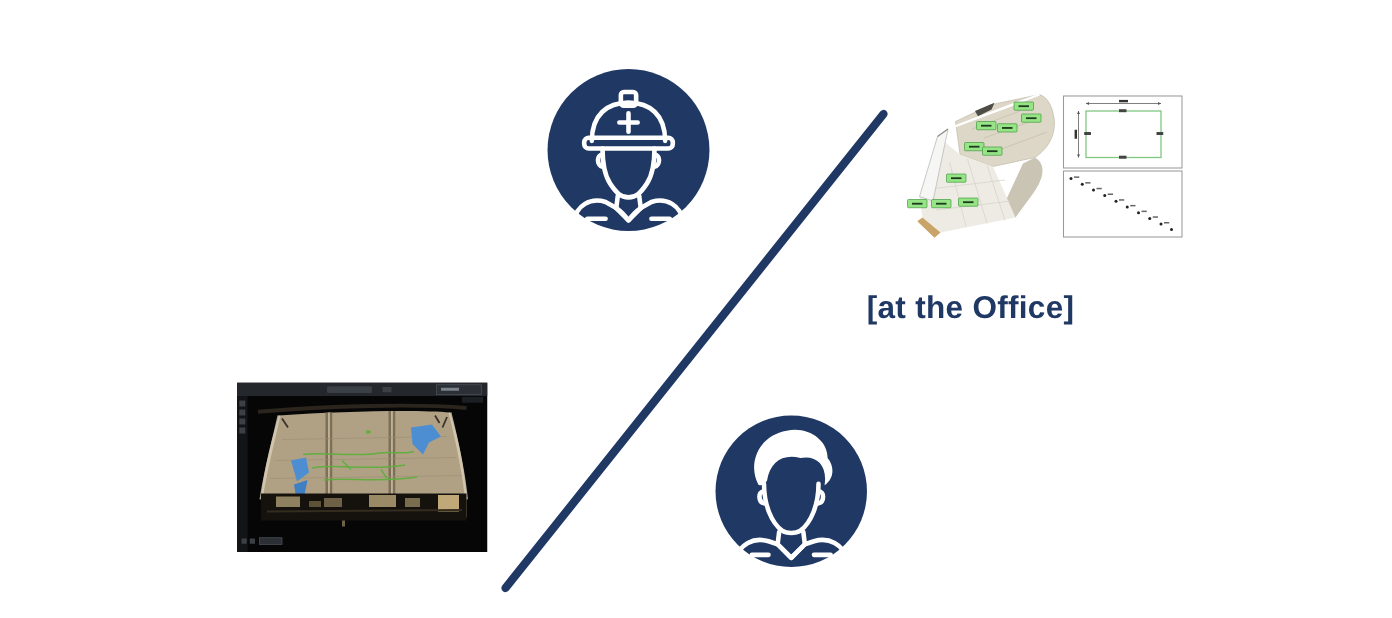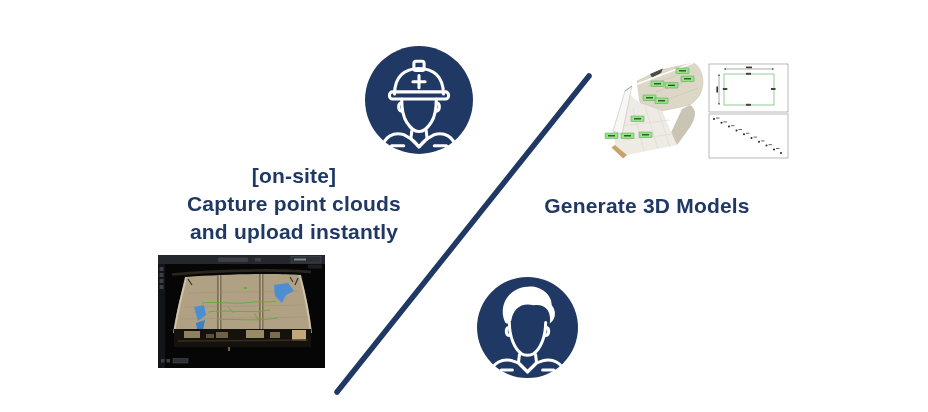--- a/index.html
+++ b/index.html
@@ -55,25 +55,20 @@
         <path d="M37,57 C33,57 33,64 37,65"></path>
         <path d="M71,57 C75,57 75,64 71,65"></path>
         <path d="M47,84 L46,92 M61,84 L62,92"></path>
         <path d="M18,101 C20,90 29,85 39,88 L46,92 C49,94 51,96 54,100 C57,96 59,94 62,92 L69,88 C79,85 88,90 90,101"></path>
         <path d="M46,92 L54,100 L62,92"></path>
         <path d="M27,99 L39,99 M69,99 L81,99"></path>
       </g>
     </svg>
   </div>
 
-  <div class="caption" id="onsite-caption">
-    <div>[on-site]</div>
-    <div>Capture point clouds</div>
-    <div>and upload instantly</div>
-  </div>
 
   <div class="abs" id="pointcloud-img">
     <svg viewBox="0 0 167 113" width="167" height="113">
       <rect x="0" y="0" width="167" height="113" fill="#060606"></rect>
 
       <rect x="0" y="0" width="167" height="9" fill="#24272c"></rect>
       <rect x="60" y="2.5" width="30" height="4.5" rx="1" fill="#3b4046"></rect>
       <rect x="97" y="3" width="6" height="3.5" fill="#3b4046"></rect>
       <rect x="133" y="1.5" width="30" height="6.5" fill="#2c3036" stroke="#4a5058" stroke-width="0.5"></rect>
       <rect x="136" y="3.5" width="12" height="2" fill="#7a828c"></rect>
@@ -212,21 +207,21 @@
           <rect x="153.5" y="88.6" width="3.5" height="1"></rect>
           <rect x="161" y="92.4" width="3.5" height="1"></rect>
           <rect x="168.5" y="96.2" width="3.5" height="1"></rect>
           <rect x="176" y="100" width="3.5" height="1"></rect>
         </g>
       </g>
     </svg>
   </div>
 
   <div class="caption" id="office-caption">
-    <div>Generate 3D Models</div>
+    <div>[at the Office]</div>
   </div>
 
   <div class="abs" id="office-icon">
     <svg viewBox="0 0 102 102" width="103" height="103">
       <circle cx="51" cy="51" r="50" fill="#1f3864"></circle>
       <path d="M29,46 C22,32 30,14 48,11 C62,8 75,17 75,29 C80,35 79,43 73,47 C75,34 68,27 57,29 C45,26 37,32 35,44 C33,47 30,48 29,46 Z" fill="#ffffff"></path>
       <g stroke="#ffffff" stroke-width="3" fill="none" stroke-linecap="round" stroke-linejoin="round">
         <path d="M33,46 C33,60 38,72 45,77 C48,79 54,79 57,77 C64,72 69,60 69,46"></path>
         <path d="M33,51 C29,51 29,58 33,59"></path>
         <path d="M69,51 C73,51 73,58 69,59"></path>

